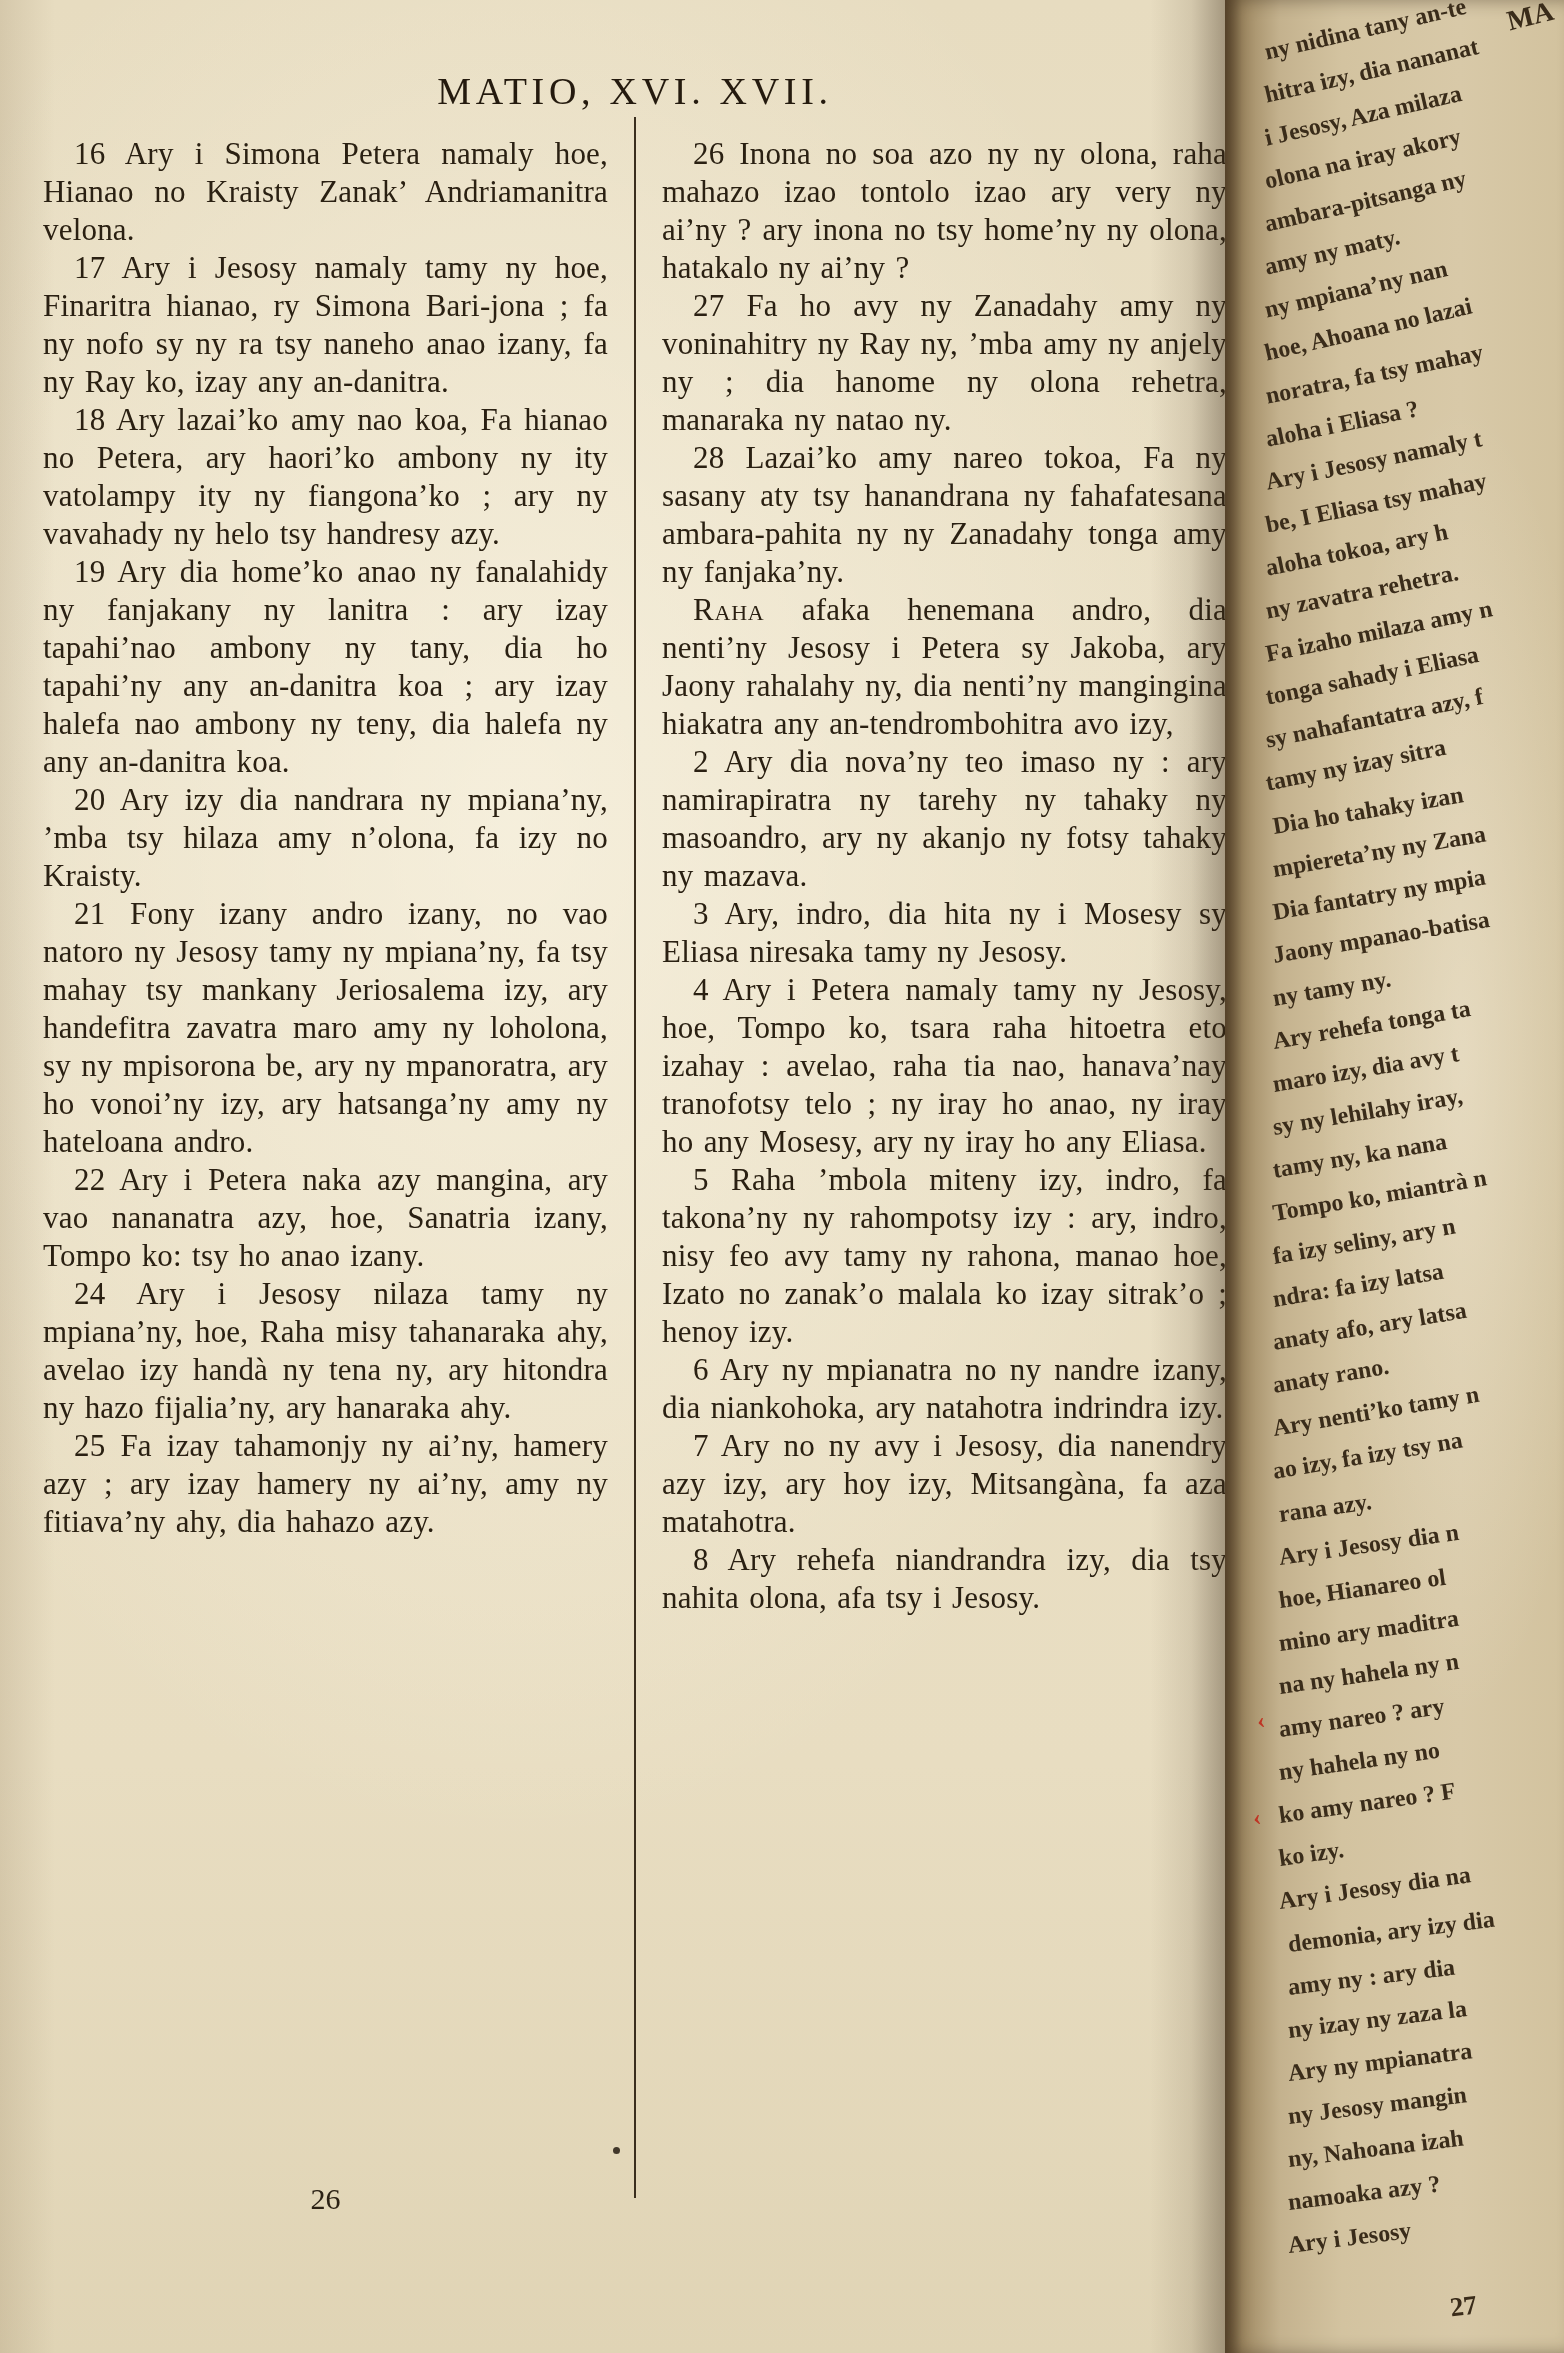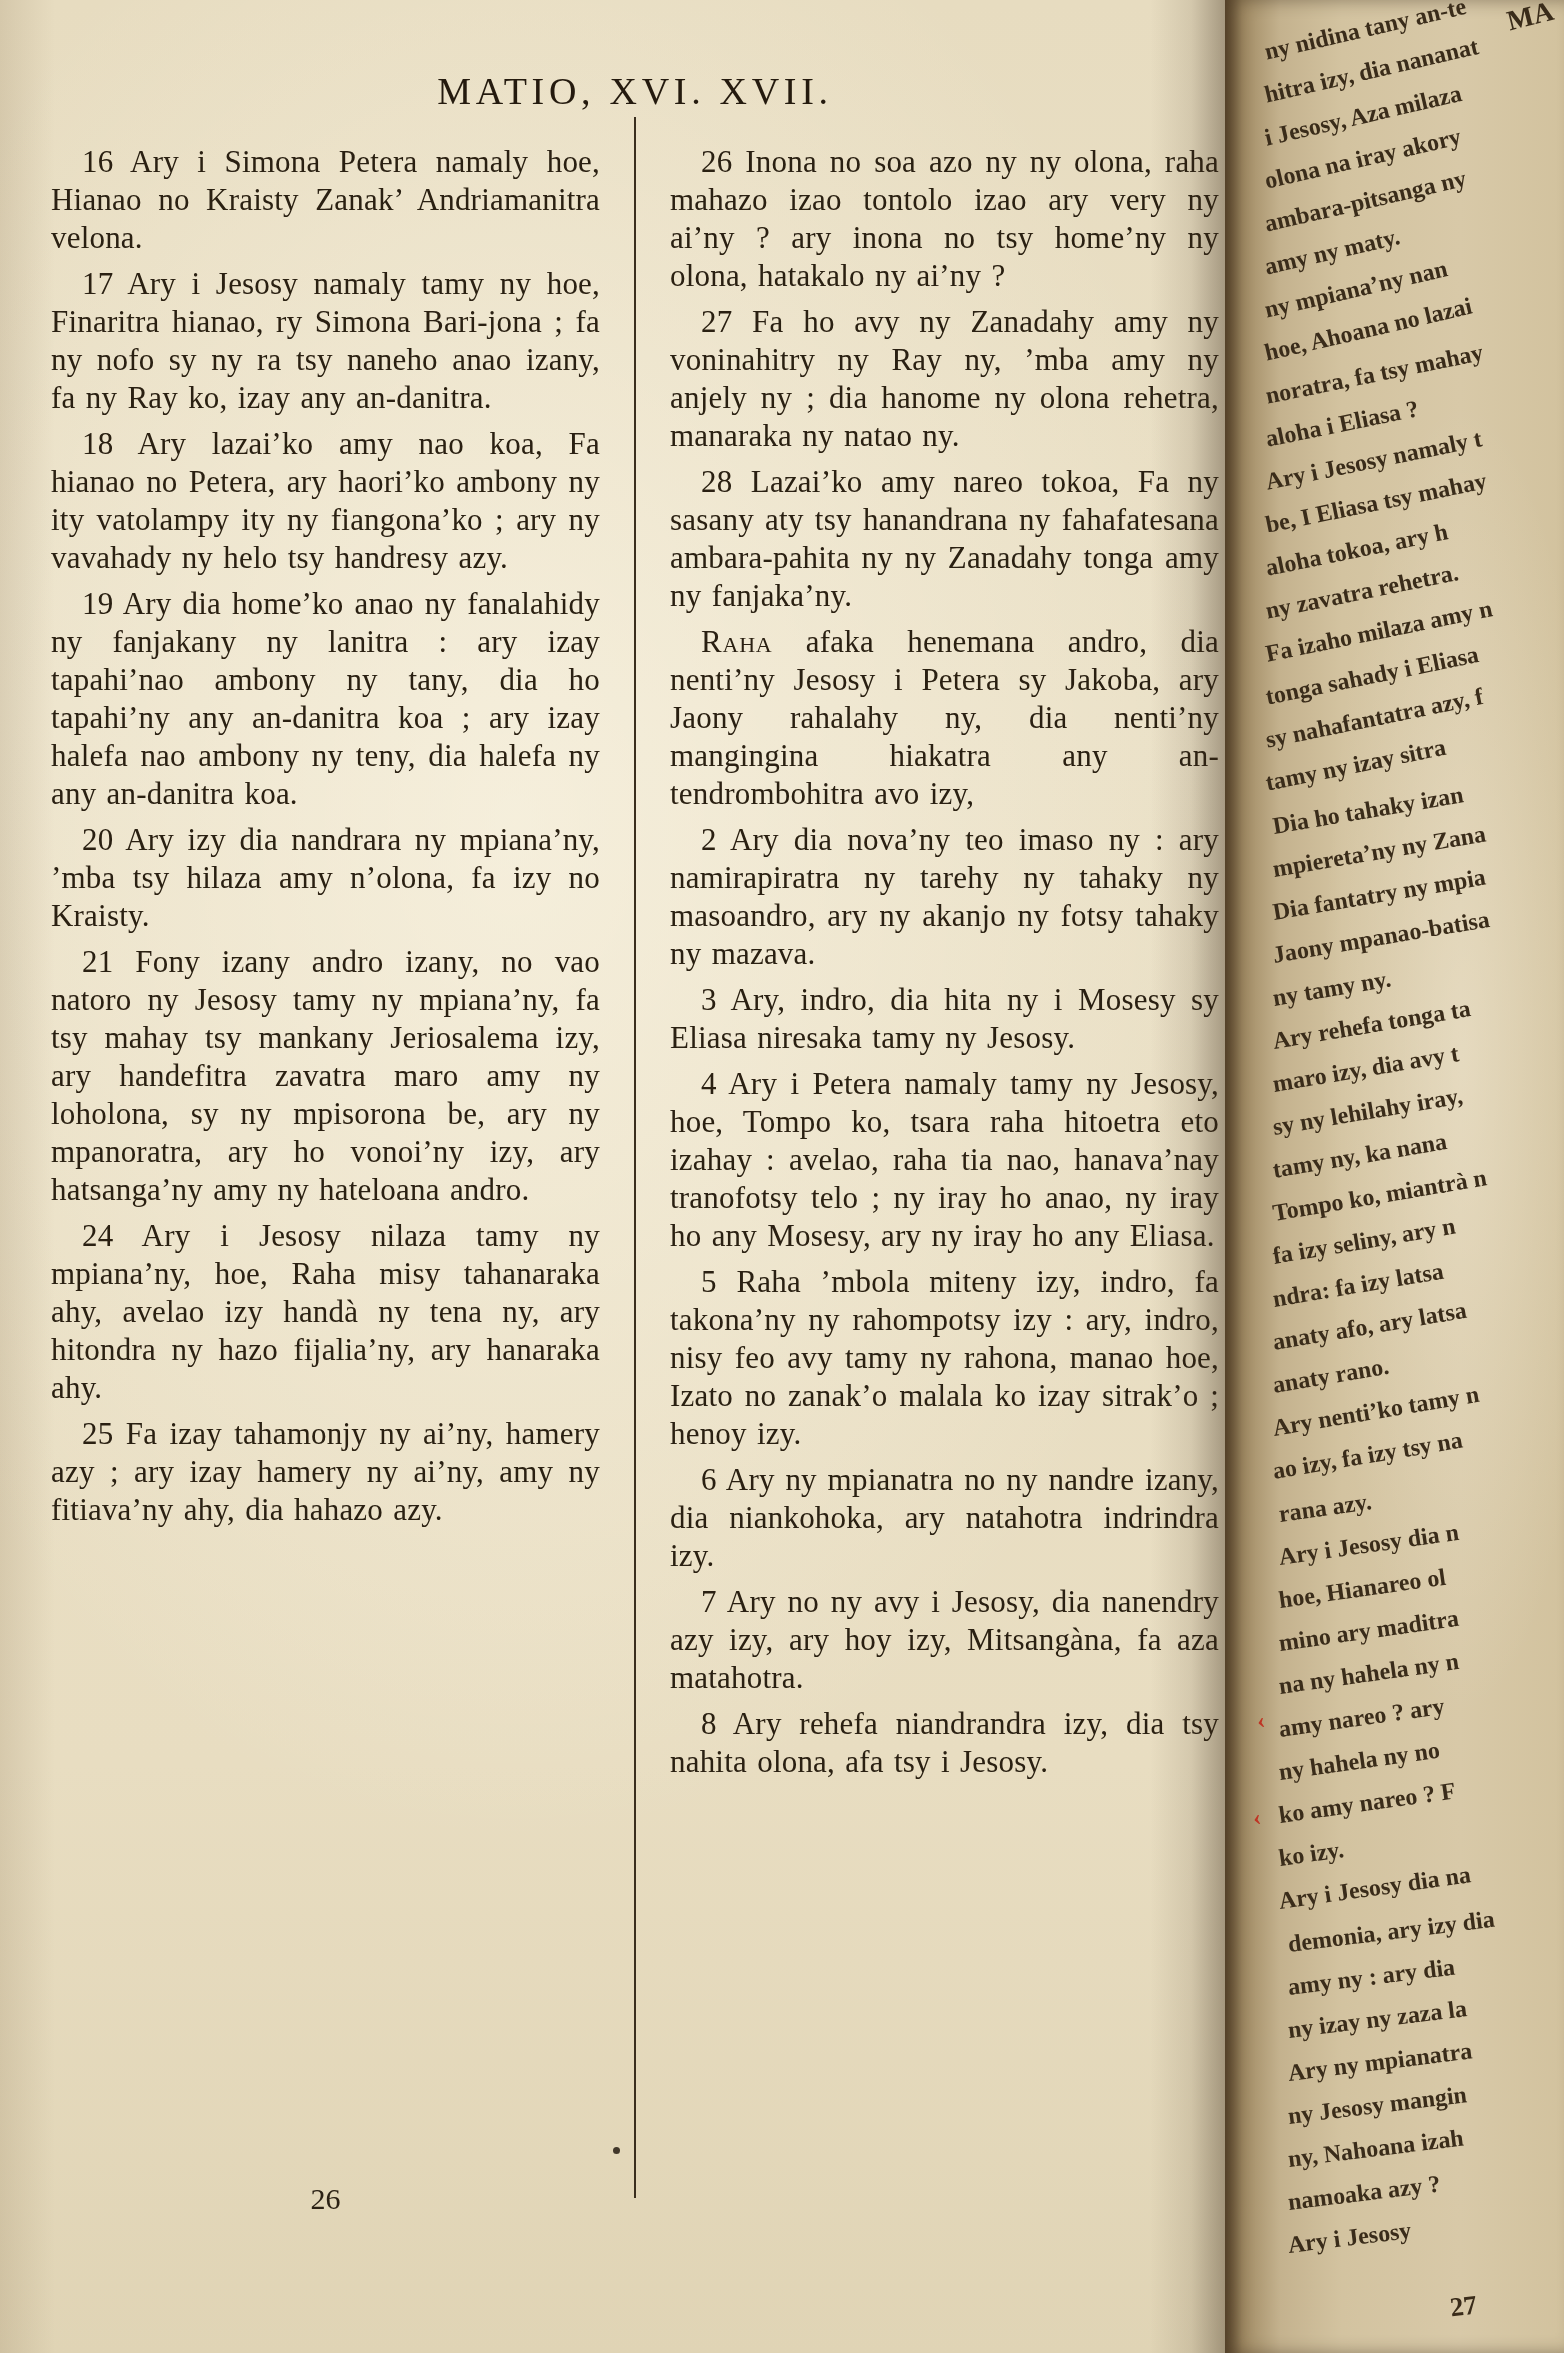--- a/index.html
+++ b/index.html
@@ -23,21 +23,21 @@
     text-align:center;font-size:38px;font-weight:normal;color:#241a0e;
     letter-spacing:4.7px;
   }
   .col{
     position:absolute;top:135px;width:565px;
     font-size:31px;line-height:38px;color:#2a2012;
     text-align:justify;letter-spacing:0.2px;word-spacing:2.3px;
   }
   .col-left{left:43px;}
   .col-right{left:662px;}
-  .verse{margin:8px;text-indent:31px;}
+  .verse{margin:0;text-indent:31px;}
   .verse .vnum{}
   .verse .vlead{font-variant:small-caps;letter-spacing:0.8px;}
   .chapter-head{
     margin:23.5px 0 19px 0;font-size:33px;font-weight:normal;
     text-align:center;text-indent:0;letter-spacing:2.3px;color:#241a0e;
   }
   .divider{
     position:absolute;left:634px;top:117px;width:2.3px;height:2081px;
     background:#3a2e1e;
   }
@@ -101,20 +101,21 @@
         <p class="verse"><span class="vnum">17</span> <span class="vlead"></span> <span class="vtext">Ary i Jesosy namaly tamy ny hoe, Finaritra hianao, ry Simona Bari-jona&nbsp;; fa ny nofo sy ny ra tsy naneho anao izany, fa ny Ray ko, izay any an-danitra.</span></p>
 
         <p class="verse"><span class="vnum">18</span> <span class="vlead"></span> <span class="vtext">Ary lazai’ko amy nao koa, Fa hianao no Petera, ary haori’ko ambony ny ity vatolampy ity ny fiangona’ko&nbsp;; ary ny vavahady ny helo tsy handresy azy.</span></p>
 
         <p class="verse"><span class="vnum">19</span> <span class="vlead"></span> <span class="vtext">Ary dia home’ko anao ny fanalahidy ny fanjakany ny lanitra&nbsp;: ary izay tapahi’nao ambony ny tany, dia ho tapahi’ny any an-danitra koa&nbsp;; ary izay halefa nao ambony ny teny, dia halefa ny any an-danitra koa.</span></p>
 
         <p class="verse"><span class="vnum">20</span> <span class="vlead"></span> <span class="vtext">Ary izy dia nandrara ny mpiana’ny, ’mba tsy hilaza amy n’olona, fa izy no Kraisty.</span></p>
 
         <p class="verse"><span class="vnum">21</span> <span class="vlead"></span> <span class="vtext">Fony izany andro izany, no vao natoro ny Jesosy tamy ny mpiana’ny, fa tsy mahay tsy mankany Jeriosalema izy, ary handefitra zavatra maro amy ny loholona, sy ny mpisorona be, ary ny mpanoratra, ary ho vonoi’ny izy, ary hatsanga’ny amy ny hateloana andro.</span></p>
 
+        <p class="verse"><span class="vnum">22</span> <span class="vlead"></span> <span class="vtext">Ary i Petera naka azy mangina, ary vao nananatra azy, hoe, Sanatria izany, Tompo ko: tsy ho anao izany.</span></p>
 
 
         <p class="verse"><span class="vnum">24</span> <span class="vlead"></span> <span class="vtext">Ary i Jesosy nilaza tamy ny mpiana’ny, hoe, Raha misy tahanaraka ahy, avelao izy handà ny tena ny, ary hitondra ny hazo fijalia’ny, ary hanaraka ahy.</span></p>
 
         <p class="verse"><span class="vnum">25</span> <span class="vlead"></span> <span class="vtext">Fa izay tahamonjy ny ai’ny, hamery azy&nbsp;; ary izay hamery ny ai’ny, amy ny fitiava’ny ahy, dia hahazo azy.</span></p>
       </div>
 
     <div class="divider"></div>
 
     <div class="col col-right">

